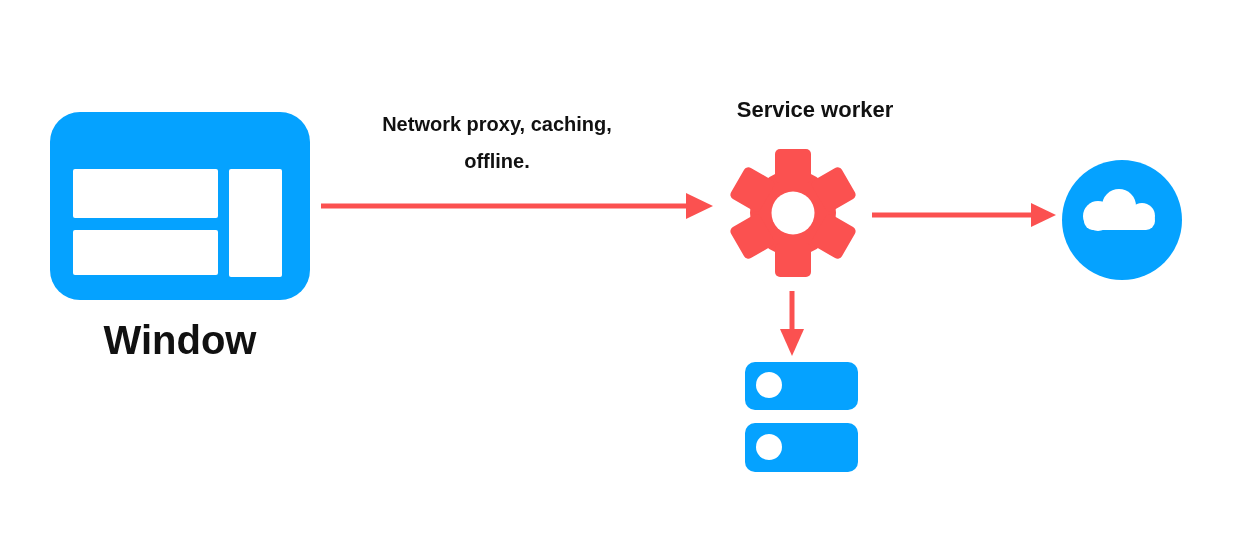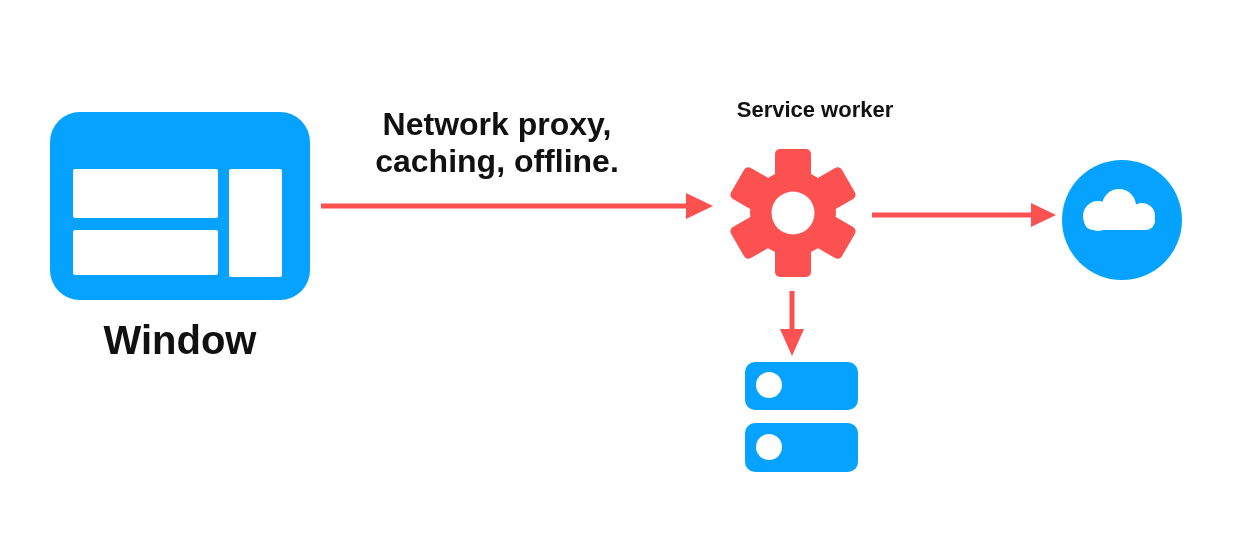--- a/index.html
+++ b/index.html
@@ -21,21 +21,21 @@
     overflow: hidden;
   }
   .abs { position: absolute; }
   .label {
     position: absolute;
     font-weight: 700;
     color: var(--text);
     text-align: center;
   }
   .window-label   { left: 30px;  top: 322px; width: 300px; font-size: 40px; line-height: 36px; }
-  .edge-label     { left: 352px; top: 106px; width: 290px; font-size: 32px; line-height: 37px; }
+  .edge-label     { left: 352px; top: 106px; width: 290px; font-size: 20px; line-height: 37px; }
   .sw-label       { left: 665px; top: 92px;  width: 300px; font-size: 22px; line-height: 36px; }
 
   .fill-blue  { fill: var(--blue); }
   .fill-red   { fill: var(--red); }
   .fill-white { fill: #ffffff; }
   .edge-line  { stroke: var(--red); stroke-width: 5; fill: none; }
   .edge-head  { fill: var(--red); }
 </style>
 </head>
 <body>

